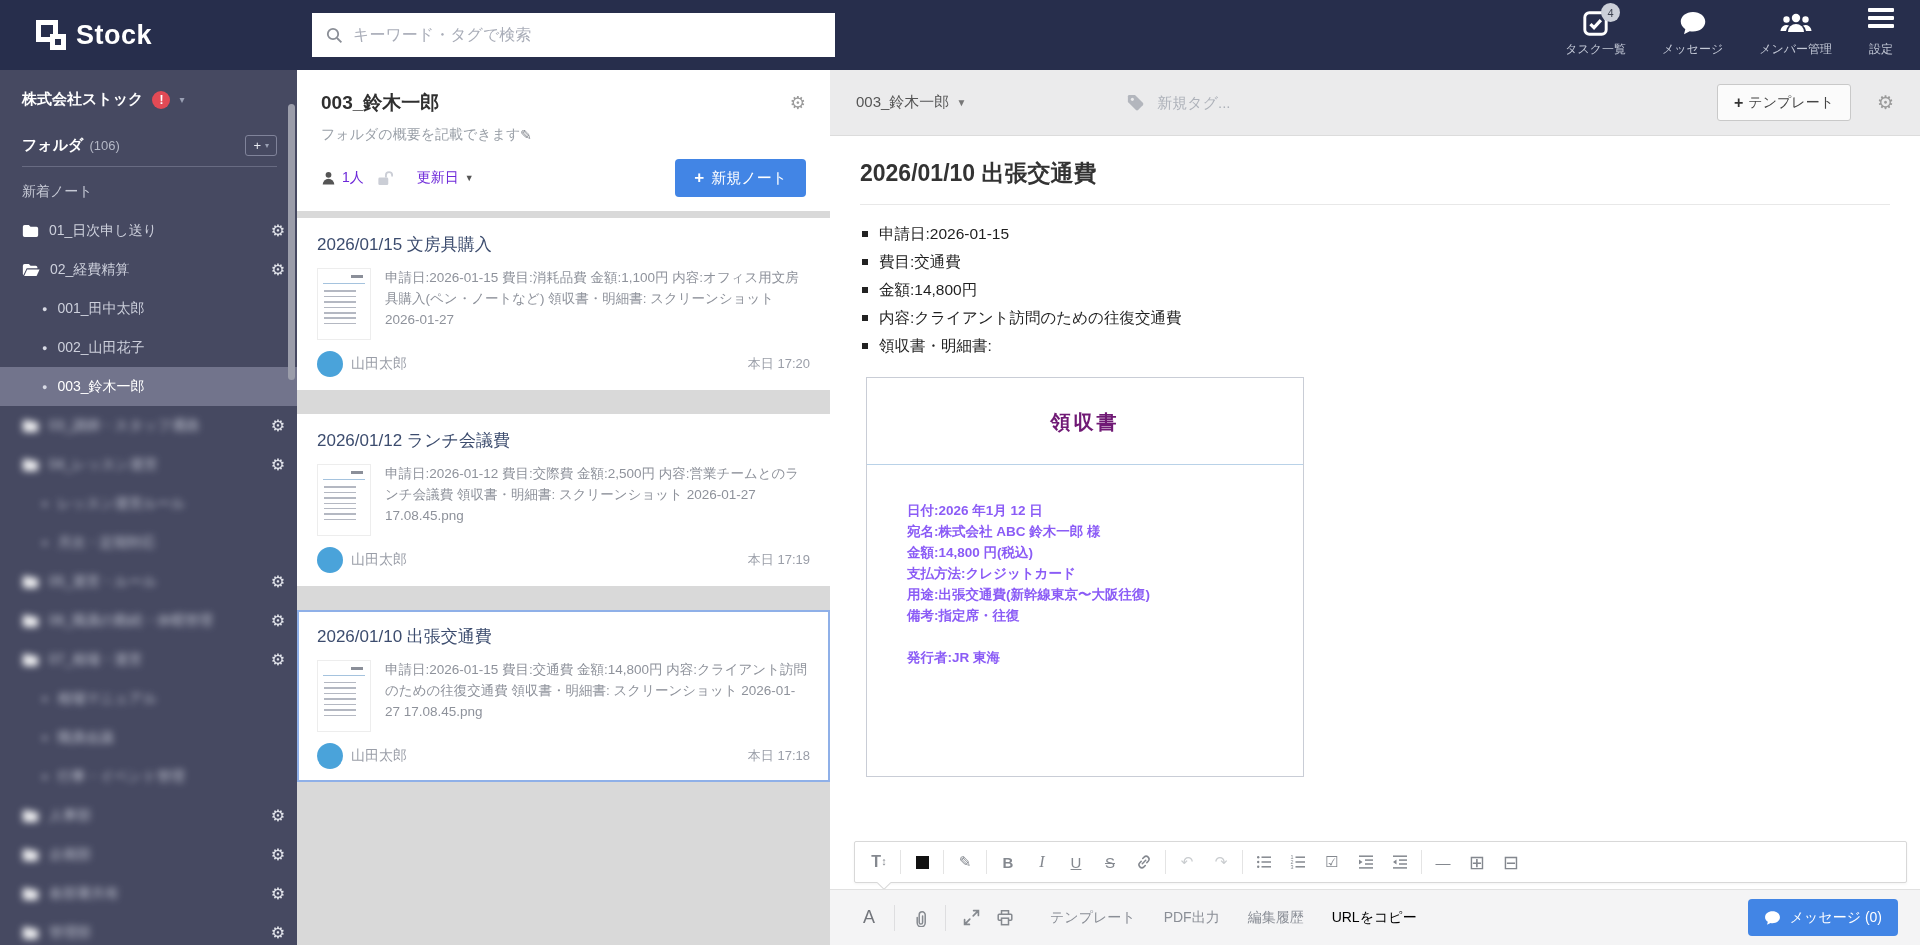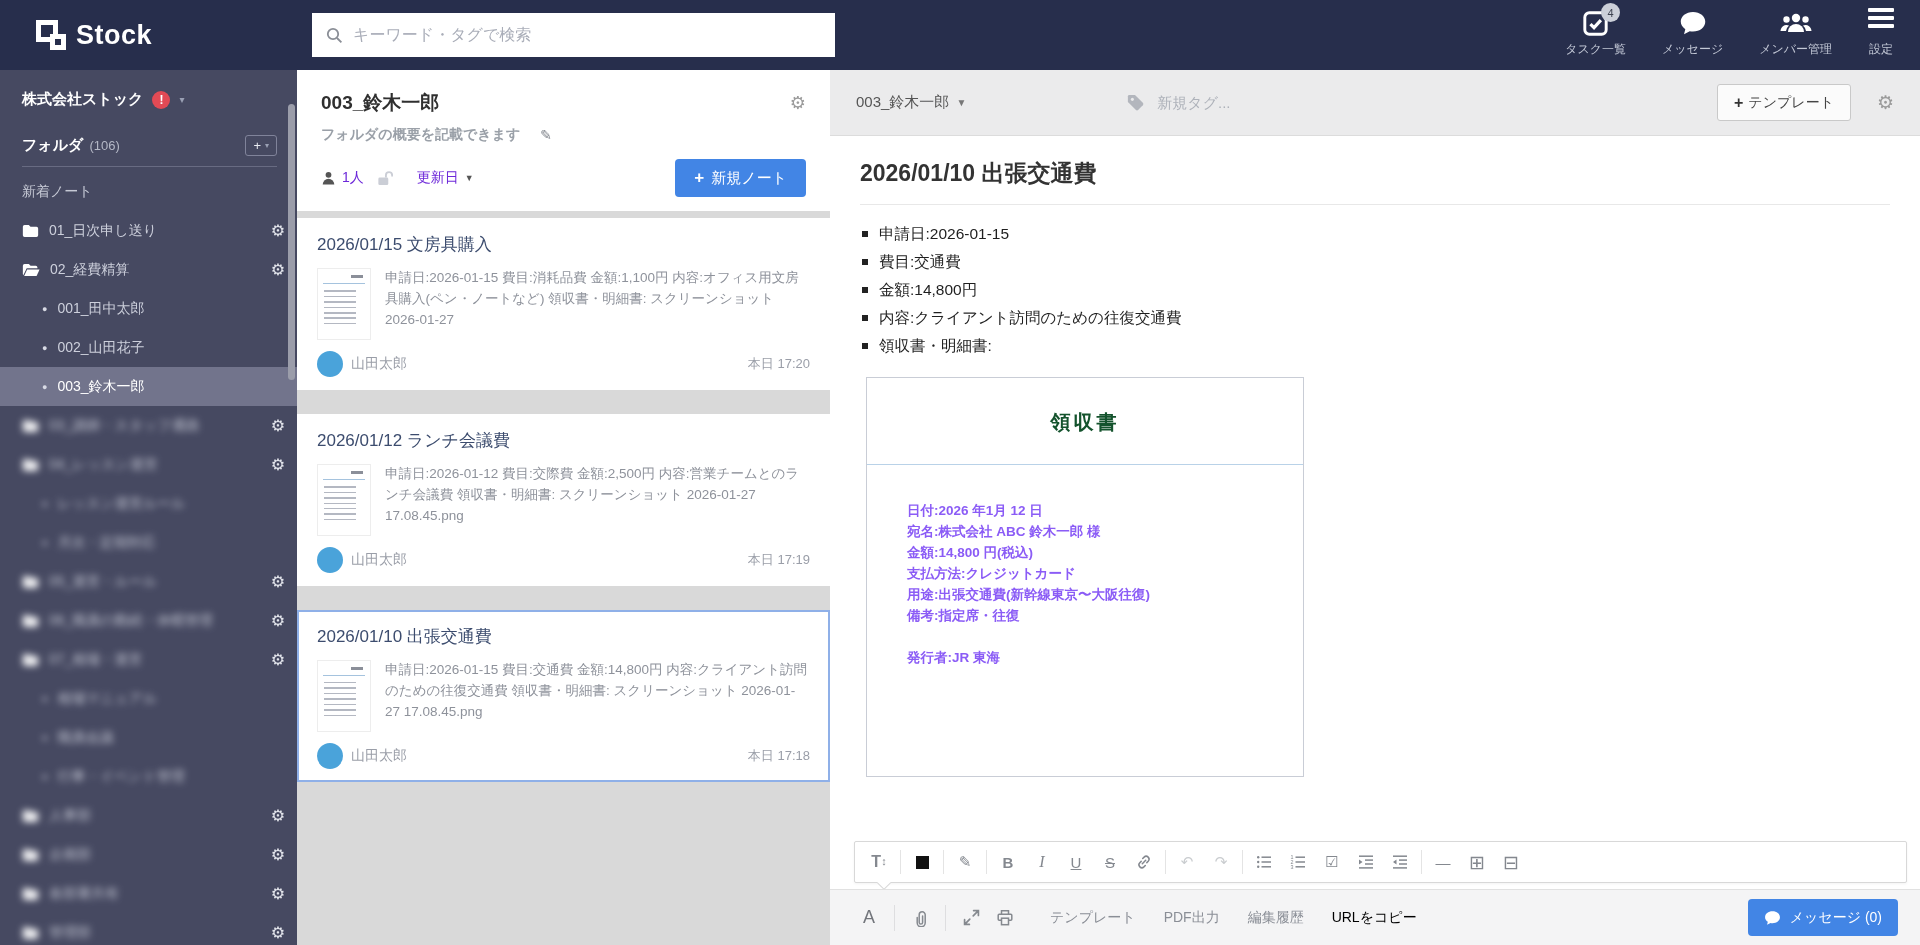--- a/index.html
+++ b/index.html
@@ -46,21 +46,21 @@
   .srow .gearbtn { position:absolute; right:12px; color:#e3e5ec; font-size:16px; cursor:pointer; }
   .blurred { filter:blur(3.5px); opacity:.92; }
   .side-scroll { position:absolute; right:2px; top:34px; width:7px; height:276px; background:#9b9daa; border-radius:4px; }
 
   
   .notelist { position:absolute; left:297px; top:70px; width:533px; bottom:0; background:#d9d9d9; }
   .nl-header { background:#fff; padding:20px 24px 16px; height:141px; }
   .nl-row1 { display:flex; align-items:center; }
   .nl-title { font-size:19px; font-weight:bold; color:#2f2f2f; }
   .nl-gear { margin-left:auto; color:#9b9b9b; font-size:18px; cursor:pointer; }
-  .nl-desc { margin-top:10px; font-size:14px; color:#9aa0a8; display:flex; align-items:center; gap:20px;font-weight:bold; }
+  .nl-desc { margin-top:10px; font-size:14px; color:#9aa0a8; display:flex; align-items:center; gap:0; }
   .pencil { color:#82868d; font-size:14px; }
   .nl-meta { margin-top:15px; display:flex; align-items:center; }
   .nl-meta .mtxt { font-size:14px; color:#6d28d9; }
   .nl-meta .members { margin:0 12px 0 6px; }
   .nl-meta .sort { margin-left:24px; display:flex; align-items:center; gap:6px; cursor:pointer; }
   .nl-meta .sort .caret { color:#555; font-size:9px; }
   .newnote-btn { margin-left:auto; background:#4285e5; color:#fff; border:none; border-radius:4px; height:38px; padding:0 19px; font-size:15px; display:flex; align-items:center; gap:7px; cursor:pointer; }
   .newnote-btn .plus { font-size:17px; font-weight:bold; }
   .cards { margin-top:7px; display:flex; flex-direction:column; gap:24px; }
   .card { background:#fff; padding:15px 20px 13px; cursor:pointer; }
@@ -90,21 +90,21 @@
   .taskset-btn { background:#fbfbfb; border:1px solid #c9c9c9; border-radius:3px; height:37px; padding:0 16px; font-size:14px; color:#444; display:flex; align-items:center; gap:5px; cursor:pointer; }
   .taskset-btn .plus { font-size:16px; font-weight:bold; color:#333; }
   .d-gear { color:#9a9a9a; font-size:19px; margin-left:26px; cursor:pointer; }
   .d-content { position:absolute; top:66px; left:0; right:0; bottom:103px; padding:22px 30px; overflow:hidden; }
   .d-title { font-size:23px; color:#333; }
   .d-divider { border-top:1px solid #e8e8e8; margin-top:15px; }
   .d-bullets { list-style:none; margin-top:15px; }
   .d-bullets li { font-size:15.5px; color:#1f1f1f; line-height:28px; padding-left:19px; position:relative; }
   .d-bullets li::before { content:""; position:absolute; left:2px; top:11px; width:6px; height:6px; background:#222; }
   .receipt { margin:17px 0 0 6px; width:438px; height:400px; border:1px solid #c9cdd6; position:relative; background:#fff; }
-  .r-title { text-align:center; font-size:20px; font-weight:bold; color:#14532d; margin-top:31px; letter-spacing:3px; }
+  .r-title { text-align:center; font-size:20px; font-weight:bold; color:#701a75; margin-top:31px; letter-spacing:3px; }
   .r-div { border-top:1px solid #b9d2e8; margin-top:28px; }
   .r-body { padding:35px 20px 0 40px; font-size:13.5px; font-weight:600; color:#8b5cf6; line-height:21px; }
   .r-issuer { margin-top:21px; }
 
   
   .toolbar { position:absolute; left:24px; right:13px; bottom:62px; height:42px; background:#fff; border:1px solid #d8d8d8; border-radius:2px; display:flex; align-items:center; padding:0 7px; box-shadow:0 1px 3px rgba(0,0,0,.05); }
   .toolbar .notch { position:absolute; left:24px; bottom:-6px; width:10px; height:10px; background:#fff; border-right:1px solid #d8d8d8; border-bottom:1px solid #d8d8d8; transform:rotate(45deg); }
   .tool { width:34px; height:30px; display:flex; align-items:center; justify-content:center; color:#84888f; font-size:15px; cursor:pointer; position:relative; }
   .tool.dis { color:#c9cccf; }
   .tool b { font-weight:bold; font-size:15px; }

